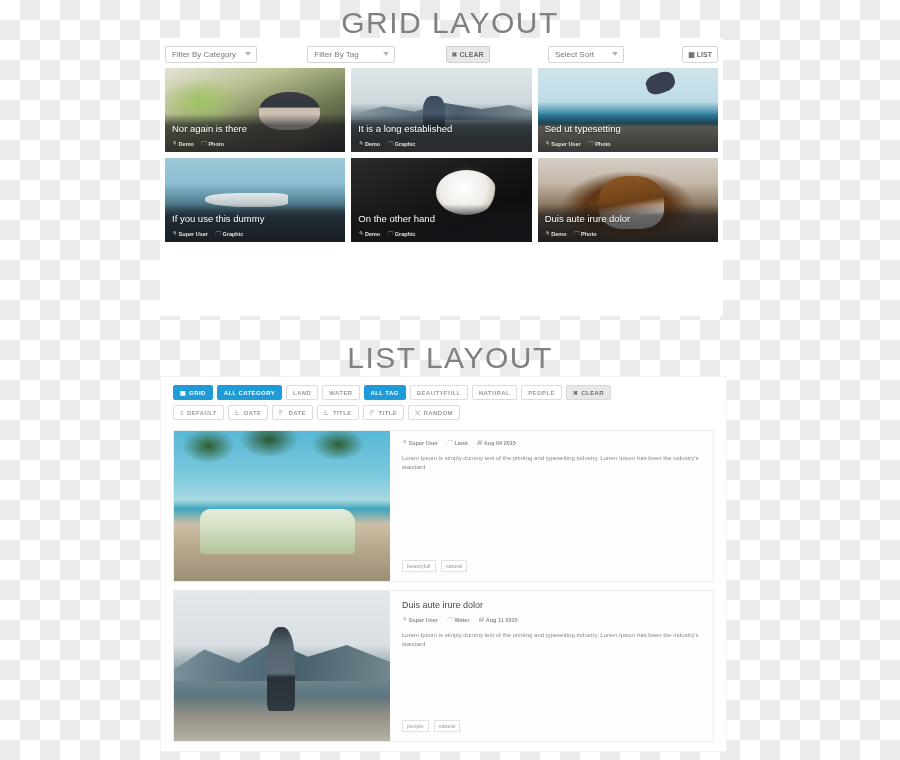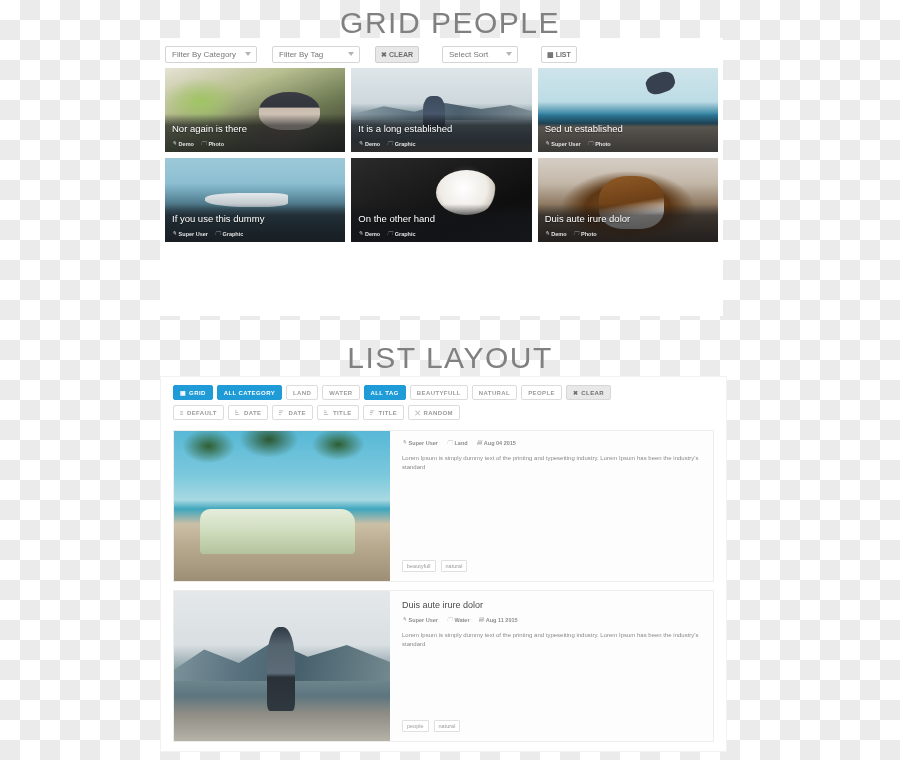--- a/index.html
+++ b/index.html
@@ -37,20 +37,21 @@
     left: 160px; top: 38px;
     width: 563px; height: 278px;
     background: #ffffff;
   }
   .toolbar {
     display: flex;
     align-items: center;
     gap: 15px;
     padding: 6px 5px 4px 5px;
     height: 20px;
+    justify-content: space-between;
   }
   .sel {
     position: relative;
     height: 17px;
     border: 1px solid #d5d5d5;
     background: #fff;
     border-radius: 2px;
     font-size: 8px;
     color: #777;
     display: flex;
@@ -283,21 +284,21 @@
   .p-pier:after {
     content:''; position:absolute; left:43%; top:24%; width:13%; height:56%;
     background: linear-gradient(180deg, #2e3a44 0%, #54646f 22%, #5c6b77 55%, #2a3138 60%, #303840 100%);
     border-radius: 42% 42% 10% 10%;
   }
 </style>
 </head>
 <body>
 
 <div id="grid-title-wrap">
-  <h1 class="section-title">GRID PEOPLE</h1>
+  <h1 class="section-title">GRID LAYOUT</h1>
 </div>
 
 <div id="grid-panel">
 
   <div class="toolbar">
     <div class="sel sel-cat">
       <span>Filter By Category</span>
       <span class="caret"></span>
     </div>
     <div class="sel sel-tag">
@@ -349,21 +350,21 @@
           <span>
               <i class="ic">🗀</i>
               <b>Graphic</b>
             </span>
         </div>
       </div>
 
       <div class="card">
         <div class="photo p-beach"></div>
         <div class="overlay"></div>
-        <div class="ctitle">Sed ut established</div>
+        <div class="ctitle">Sed ut typesetting</div>
         <div class="cmeta">
           <span>
               <i class="ic">✎</i>
               <b>Super User</b>
             </span>
           <span>
               <i class="ic">🗀</i>
               <b>Photo</b>
             </span>
         </div>

